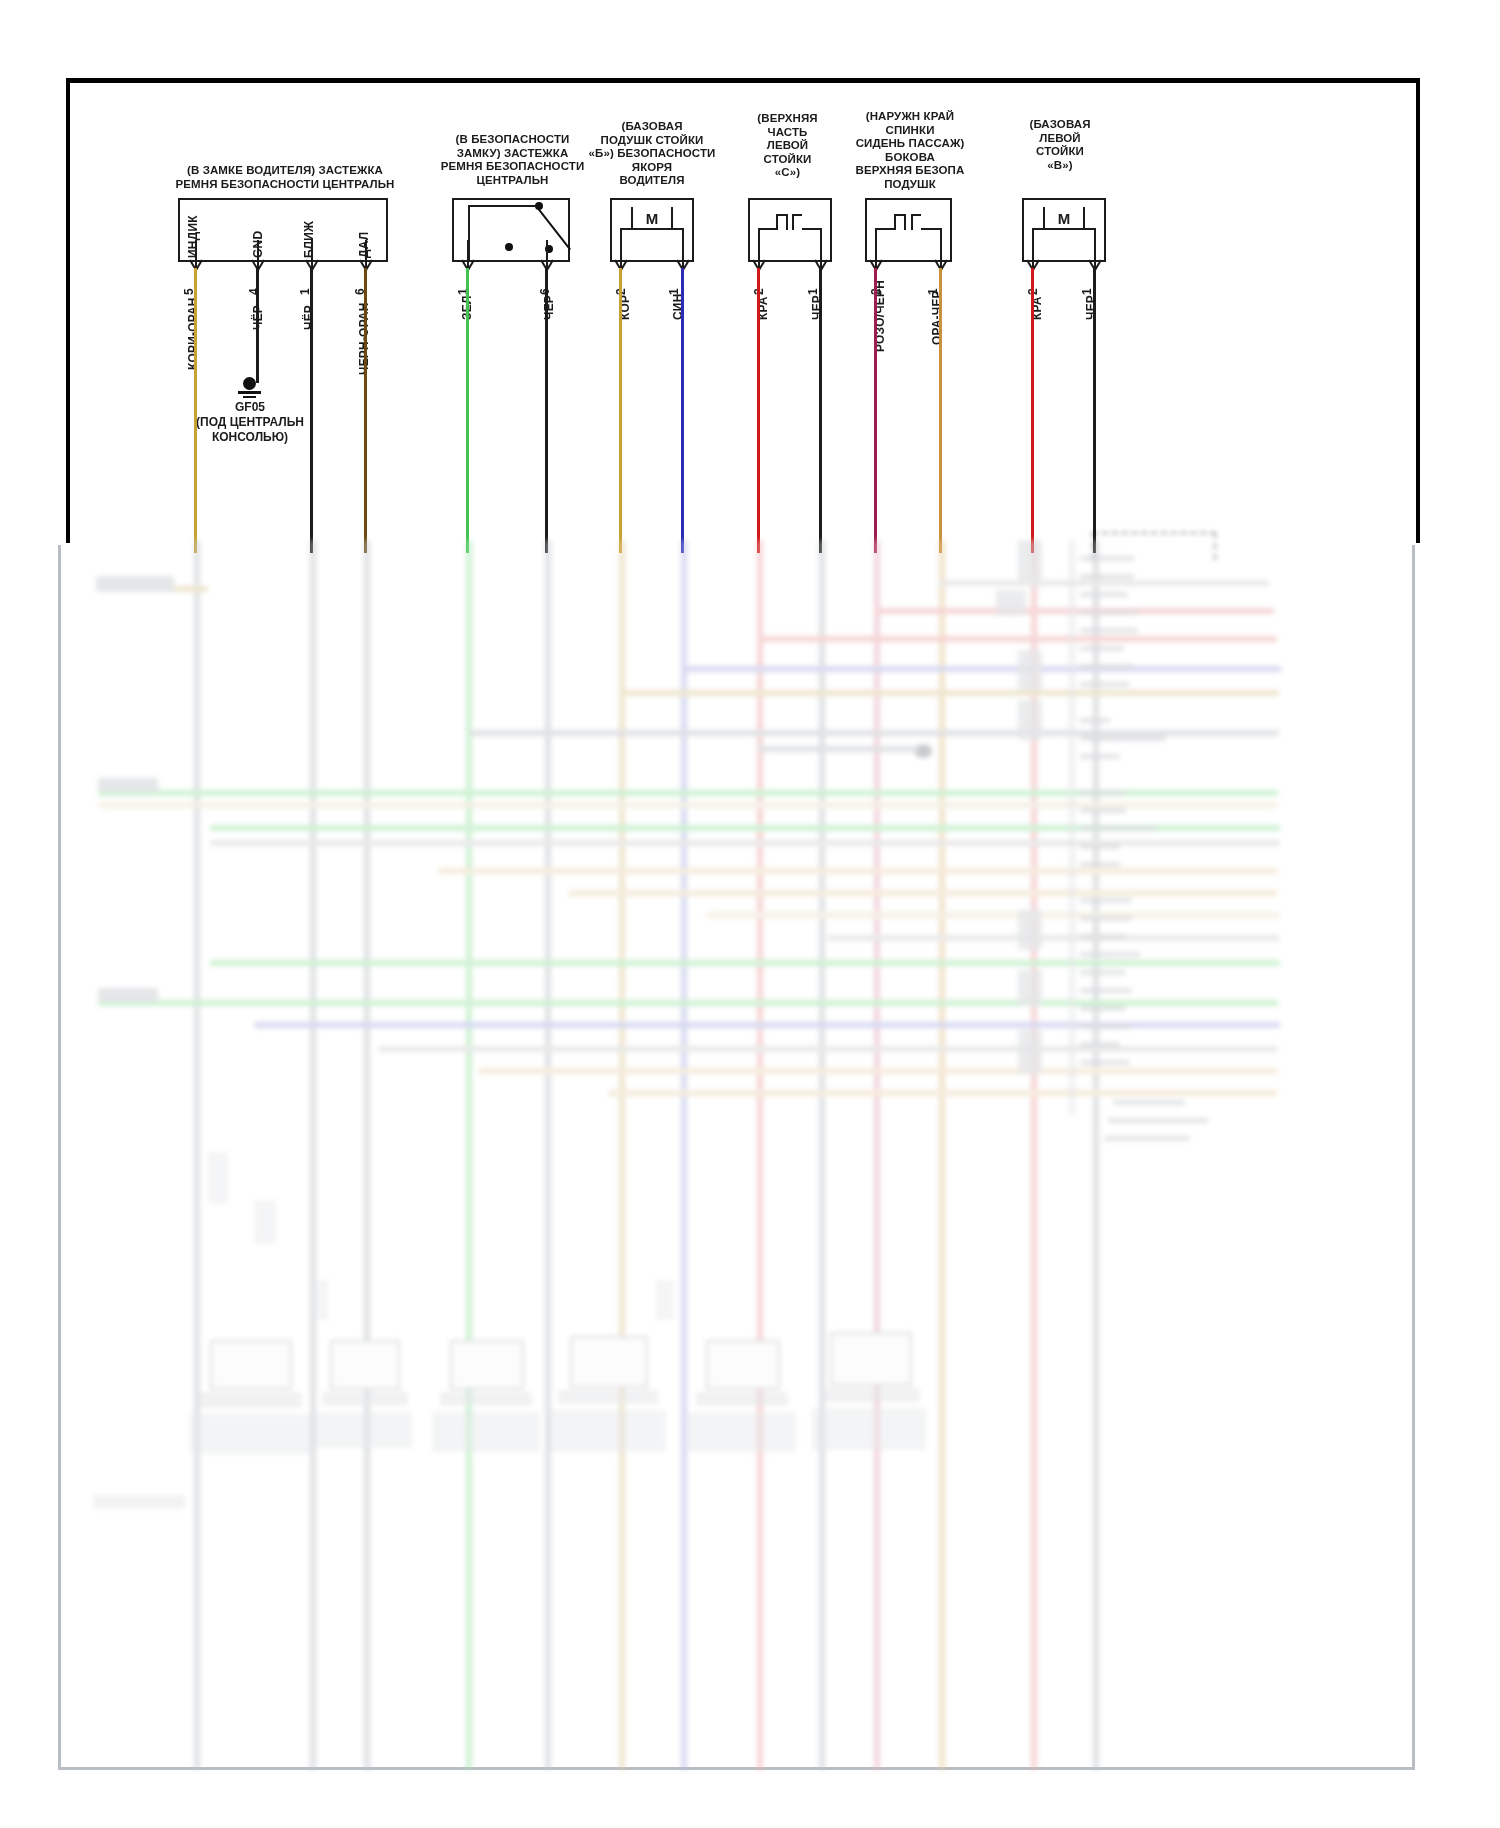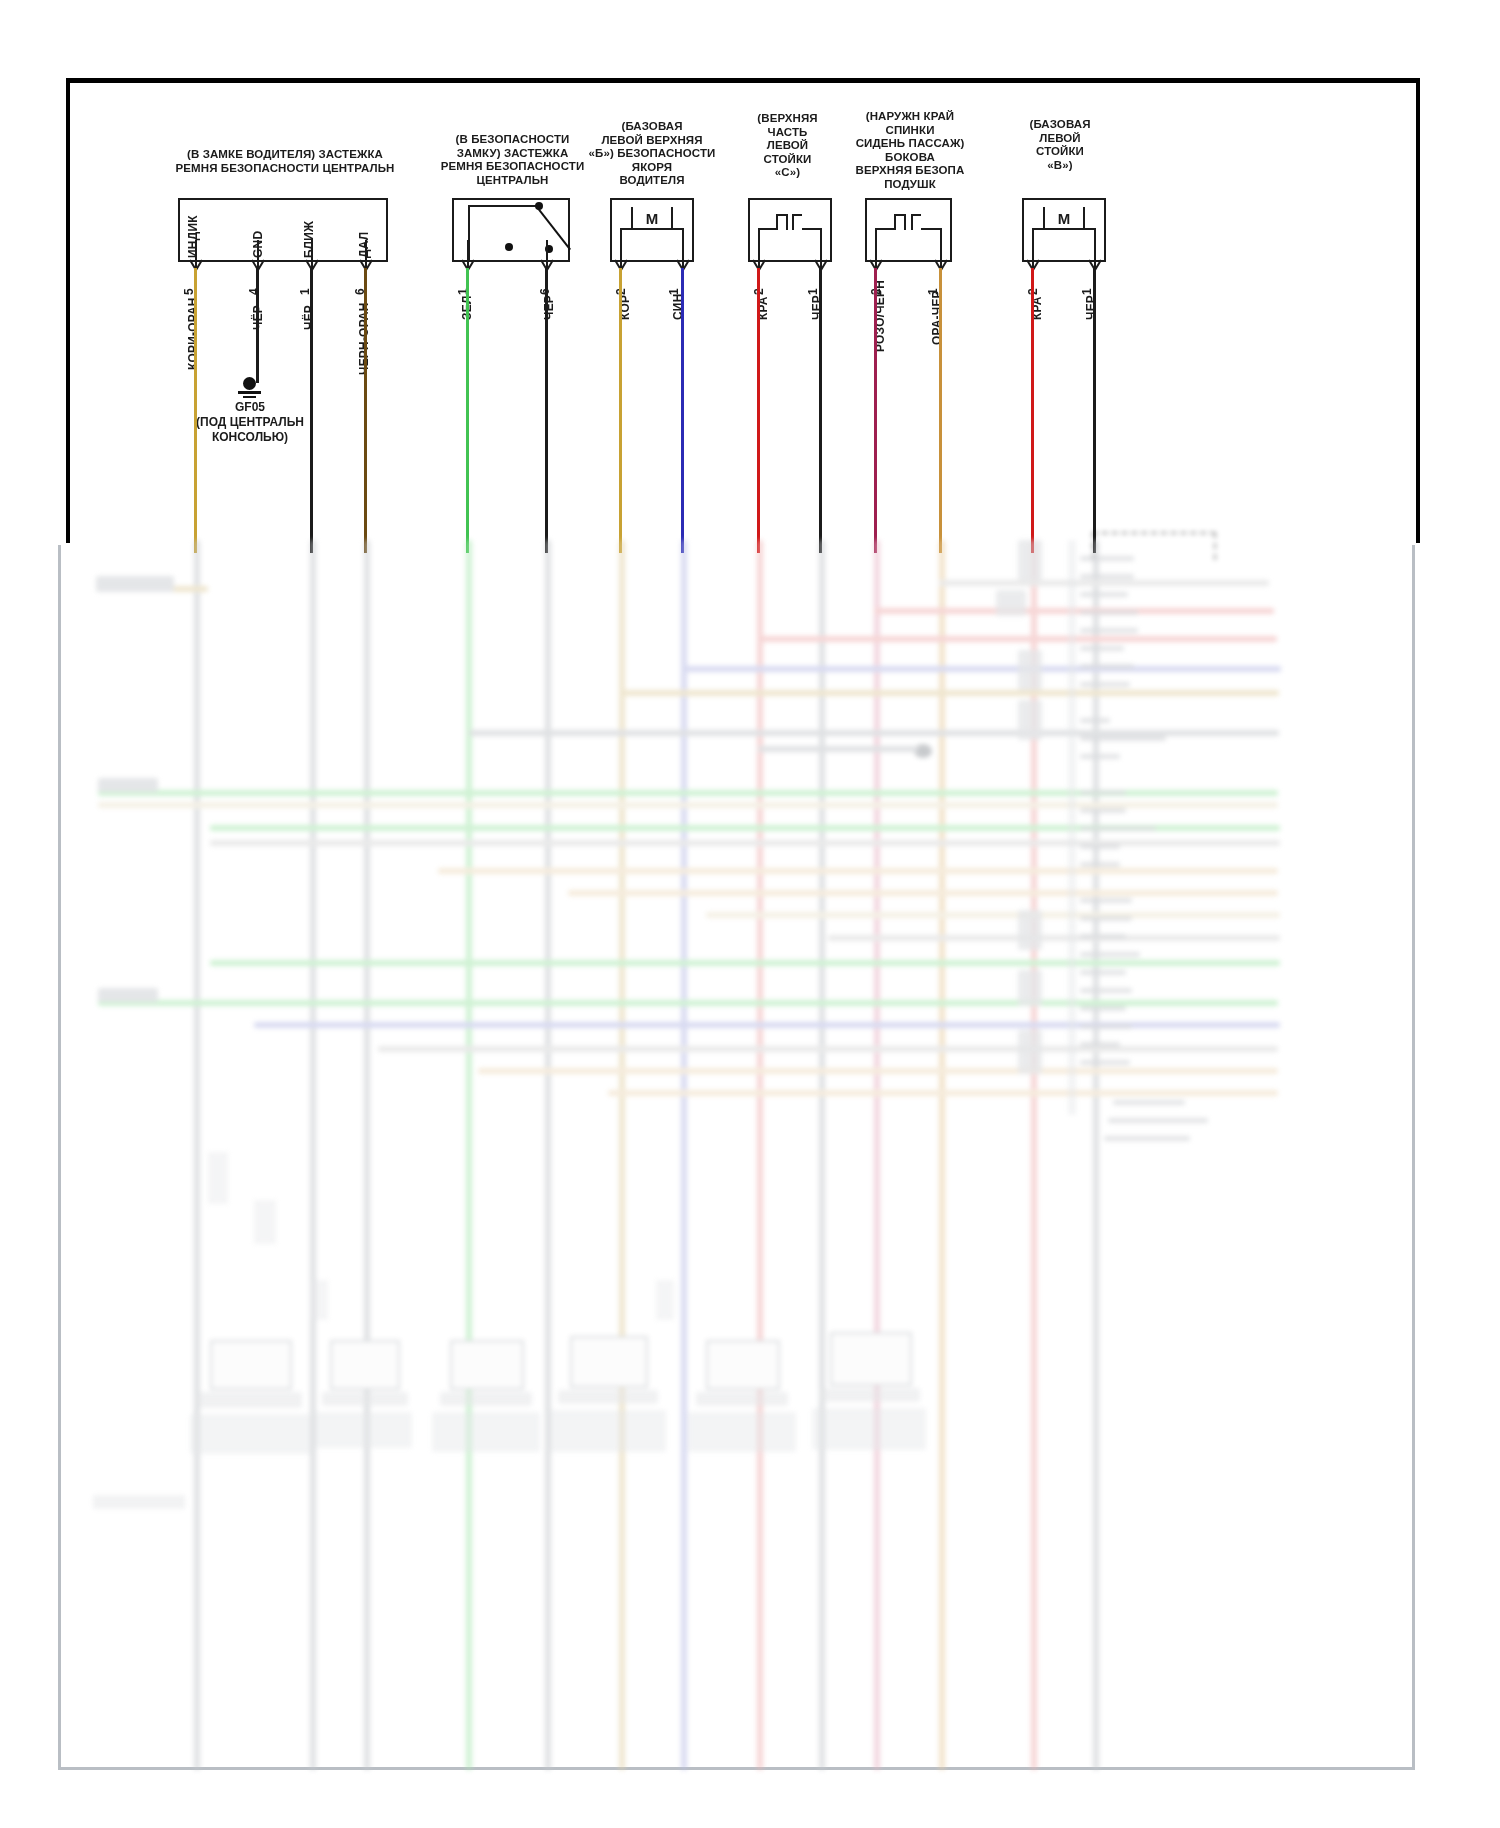--- a/index.html
+++ b/index.html
@@ -76,21 +76,21 @@
 
 <div id="canvas">
 
   <div class="frame-top"></div>
   <div class="frame-left"></div>
   <div class="frame-right"></div>
   <div class="frame-faint-left"></div>
   <div class="frame-faint-right"></div>
   <div class="frame-faint-bottom"></div>
 
-  <div class="conn-title" style="left:140px;top:148px;width:290px;">
+  <div class="conn-title" style="left:140px;top:164px;width:290px;">
     <div>(В ЗАМКЕ ВОДИТЕЛЯ) ЗАСТЕЖКА</div>
     <div>РЕМНЯ БЕЗОПАСНОСТИ ЦЕНТРАЛЬН</div>
   </div>
   <div class="conn" style="left:178px;top:198px;width:210px;height:64px;"></div>
 
   <div class="vlabel" style="left:186px;top:258px;">ИНДИК</div>
   <div class="vlabel" style="left:251px;top:258px;">GND</div>
   <div class="vlabel" style="left:302px;top:258px;">БЛИЖ</div>
   <div class="vlabel" style="left:357px;top:258px;">ДАЛ</div>
 
@@ -128,21 +128,21 @@
   <div class="swdot" style="left:545px;top:245px;"></div>
   <div class="swdot" style="left:505px;top:243px;"></div>
 
   <div class="pinnum" style="left:456px;top:295px;">1</div>
   <div class="pinnum" style="left:538px;top:295px;">6</div>
   <div class="vlabel" style="left:460px;top:320px;">ЗЕЛ</div>
   <div class="vlabel" style="left:542px;top:320px;">ЧЕР</div>
 
   <div class="conn-title" style="left:588px;top:120px;width:128px;">
     <div>(БАЗОВАЯ</div>
-    <div>ЛЕВОЙ ВЕРХНЯЯ</div>
+    <div>ПОДУШК СТОЙКИ</div>
     <div>«Б») БЕЗОПАСНОСТИ</div>
     <div>ЯКОРЯ</div>
     <div>ВОДИТЕЛЯ</div>
   </div>
   <div class="conn" style="left:610px;top:198px;width:84px;height:64px;"></div>
   <div class="gline" style="left:620px;top:228px;width:2px;height:34px;"></div>
   <div class="gline" style="left:682px;top:228px;width:2px;height:34px;"></div>
   <div class="gline" style="left:620px;top:228px;width:64px;height:2px;"></div>
   <div class="mbox" style="left:626px;top:210px;width:52px;">M</div>
   <div class="gline" style="left:631px;top:207px;width:2px;height:22px;"></div>

